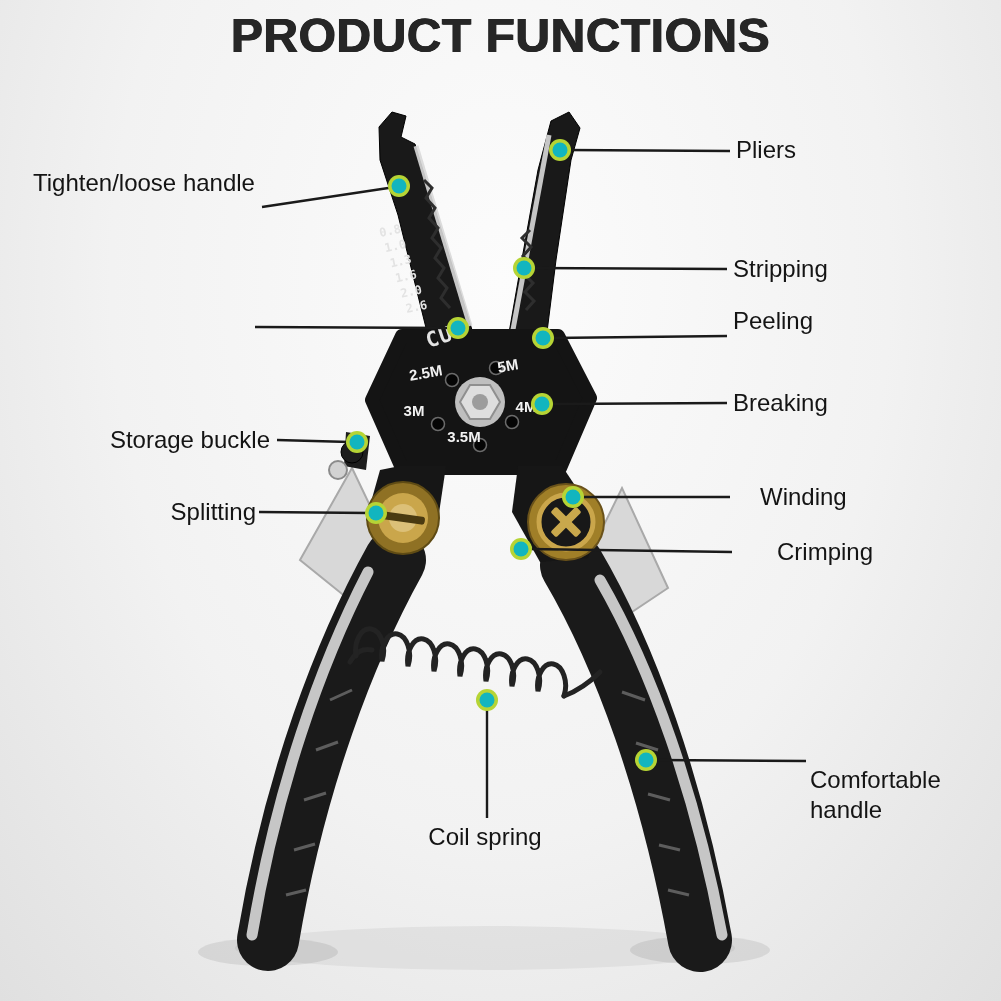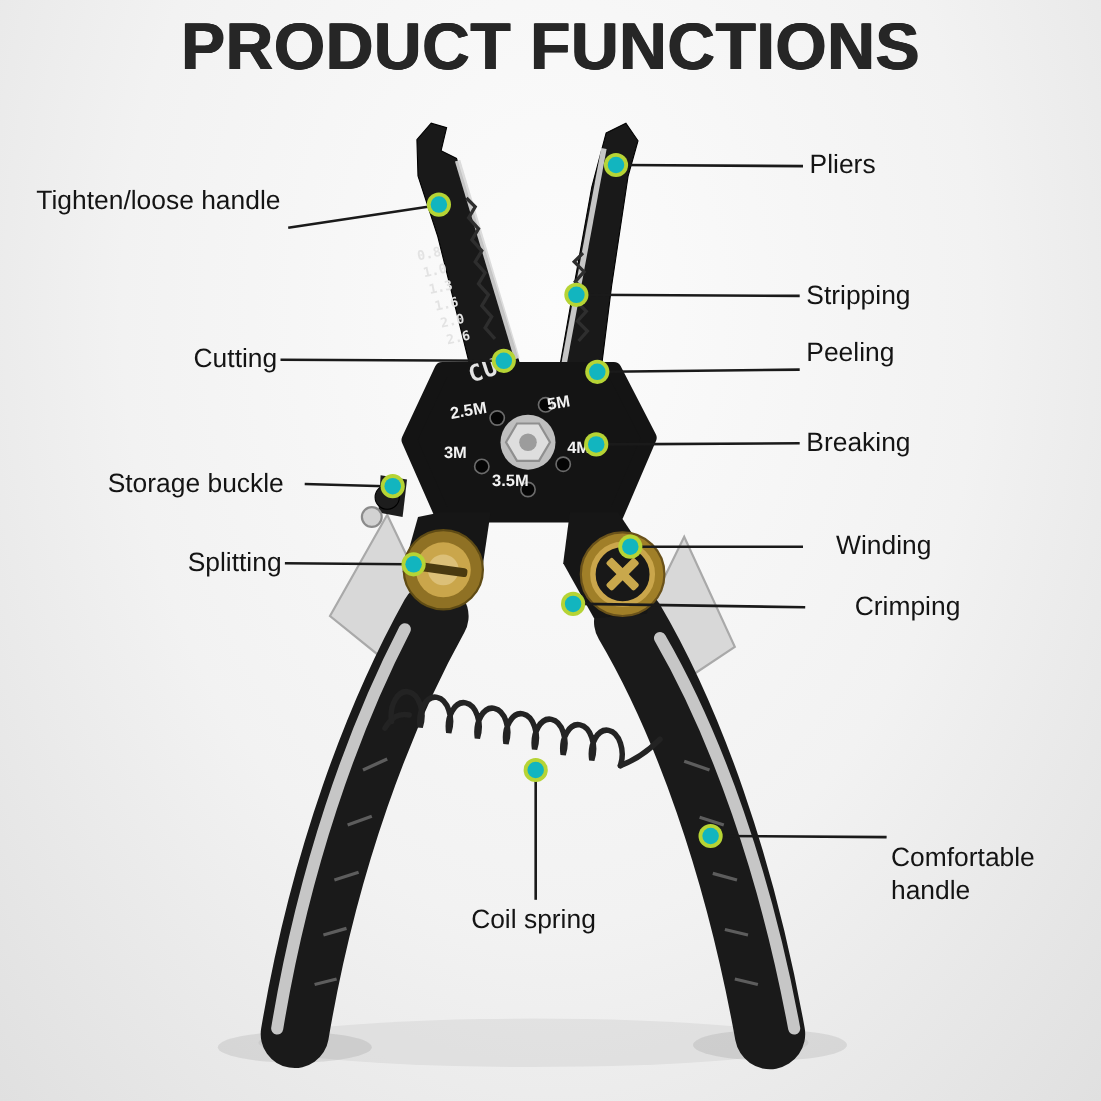--- a/index.html
+++ b/index.html
@@ -9,21 +9,21 @@
     --label:#141414;
   }
   html,body{margin:0;padding:0;background:#e9e9e9;}
   .canvas{
     position:relative;width:1001px;height:1001px;overflow:hidden;
     font-family:"Liberation Sans",sans-serif;
     background:radial-gradient(ellipse at 50% 28%, #fcfcfc 0%, #f2f2f2 55%, #e0e0e0 100%);
   }
   .title{
     position:absolute;top:8px;left:0;right:0;margin:0;
-    text-align:center;font-size:60px;font-weight:bold;
+    text-align:center;font-size:48px;font-weight:bold;
     color:var(--title);letter-spacing:0.5px;
     text-shadow:0.6px 0 0 currentColor,-0.6px 0 0 currentColor;
   }
   .art{position:absolute;left:0;top:0;width:1001px;height:1001px;}
   .lbl{
     position:absolute;font-size:24px;line-height:1.25;color:var(--label);
     white-space:normal;
   }
   .lbl.right-align{text-align:right;}
   .lbl.center-align{text-align:center;}
@@ -167,22 +167,21 @@
       <line class="leader" x1="727" y1="269" x2="530" y2="268"></line>
       <line class="leader" x1="727" y1="336" x2="551" y2="338"></line>
       <line class="leader" x1="727" y1="403" x2="550" y2="404"></line>
       <line class="leader" x1="730" y1="497" x2="581" y2="497"></line>
       <line class="leader" x1="732" y1="552" x2="529" y2="549"></line>
       <line class="leader" x1="806" y1="761" x2="654" y2="760"></line>
     </g>
   </svg>
 
   <div class="lbl center-align" style="left:30px;top:168px;width:228px;">Tighten/loose handle</div>
-  <div class="lbl right-align" style="left:60px;top:312px;width:192px;">Cutting</div>
-  <div class="lbl right-align" style="left:12px;top:425px;width:246px;">Storage buckle</div>
+  <div class="lbl right-align" style="left:24px;top:425px;width:246px;">Storage buckle</div>
   <div class="lbl center-align" style="left:380px;top:822px;width:210px;">Coil spring</div>
   <div class="lbl right-align" style="left:62px;top:497px;width:194px;">Splitting</div>
   <div class="lbl" style="left:736px;top:135px;">Pliers</div>
   <div class="lbl" style="left:733px;top:254px;">Stripping</div>
   <div class="lbl" style="left:733px;top:306px;">Peeling</div>
   <div class="lbl" style="left:733px;top:388px;">Breaking</div>
   <div class="lbl" style="left:760px;top:482px;">Winding</div>
   <div class="lbl" style="left:738px;top:537px;margin-left:39px;">Crimping</div>
   <div class="lbl" style="left:810px;top:765px;width:182px;">Comfortable handle</div>
 

